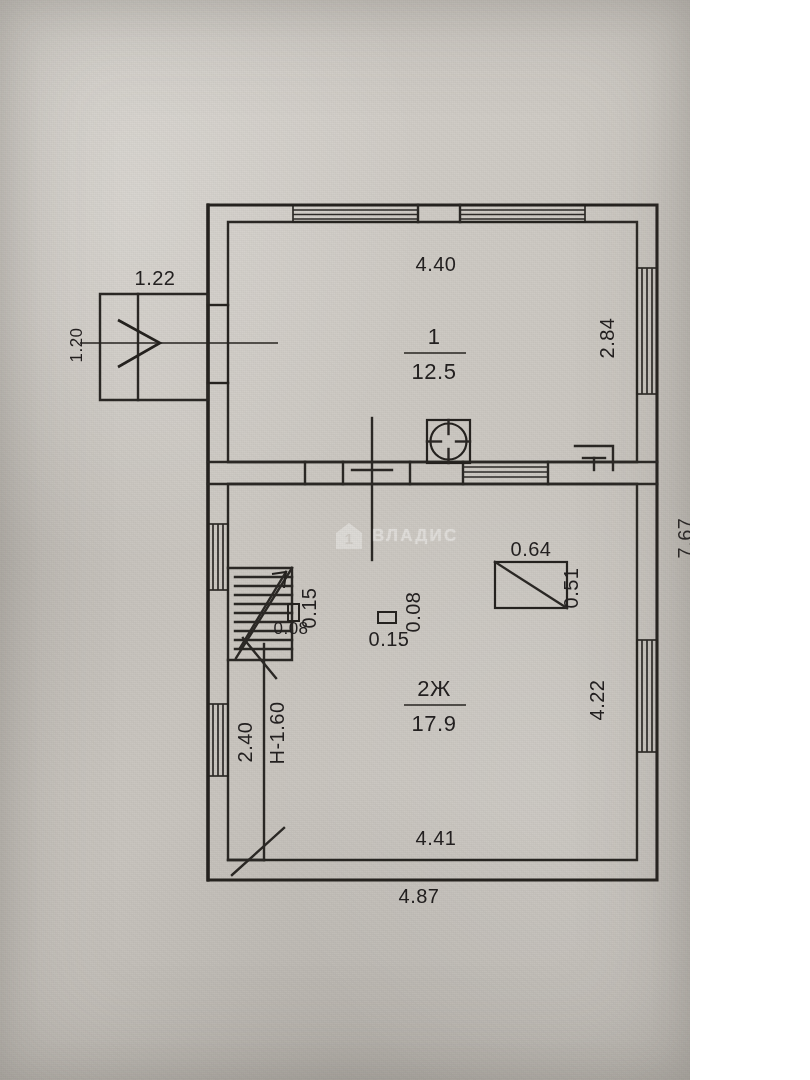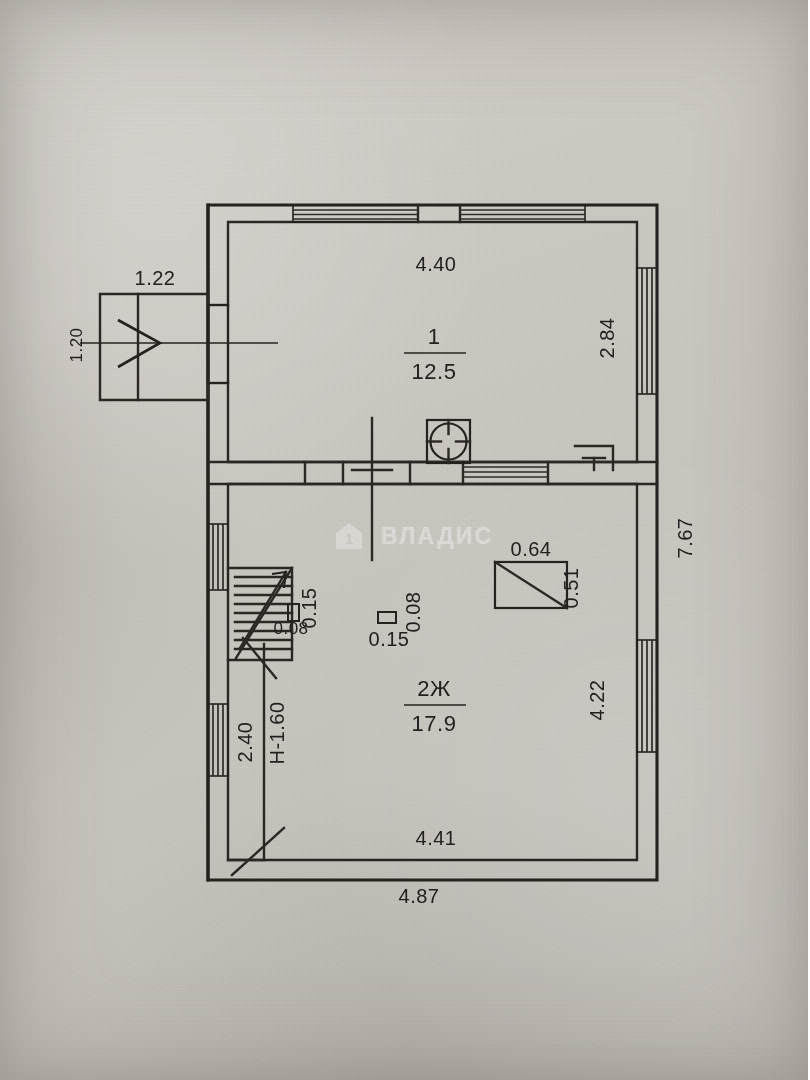--- a/index.html
+++ b/index.html
@@ -3,21 +3,21 @@
 <meta charset="utf-8">
 <style>
   html, body {
     margin: 0; padding: 0;
     width: 810px; height: 1080px;
     overflow: hidden;
     font-family: "Liberation Sans", sans-serif;
   }
   #sheet {
     position: relative;
-    width: 808px; height: 1080px;
+    width: 690px; height: 1080px;
     background: #cfcbc5;
     background-image:
       radial-gradient(ellipse 60% 50% at 20% 18%, rgba(255,255,255,0.16), rgba(255,255,255,0) 70%),
       radial-gradient(ellipse 55% 45% at 78% 72%, rgba(255,255,255,0.10), rgba(255,255,255,0) 72%),
       radial-gradient(ellipse 70% 40% at 50% 100%, rgba(120,116,110,0.18), rgba(0,0,0,0) 70%),
       radial-gradient(ellipse 40% 30% at 2% 52%, rgba(160,156,150,0.22), rgba(0,0,0,0) 75%),
       linear-gradient(160deg, #d4d0ca 0%, #cdc9c3 40%, #c8c4be 75%, #c3bfb9 100%);
     overflow: hidden;
   }
   
@@ -56,26 +56,25 @@
   #wm {
     position: absolute;
     left: 334px; top: 521px;
     display: flex; align-items: center; gap: 8px;
     opacity: .40;
     pointer-events: none;
   }
   #wm .hx { display:block; }
   #wm .wmtext {
     font-family: "Liberation Sans", sans-serif;
-    font-size: 23px;
+    font-size: 17px;
     font-weight: bold;
     letter-spacing: 2.2px;
     color: #ffffff;
     text-shadow: 0 0 2px rgba(255,255,255,.5);
-    padding-left: 9px;
   }
 </style>
 </head>
 <body>
 
 <div id="sheet">
 
   <svg id="plan" viewBox="0 0 810 1080">
 
     <g>

